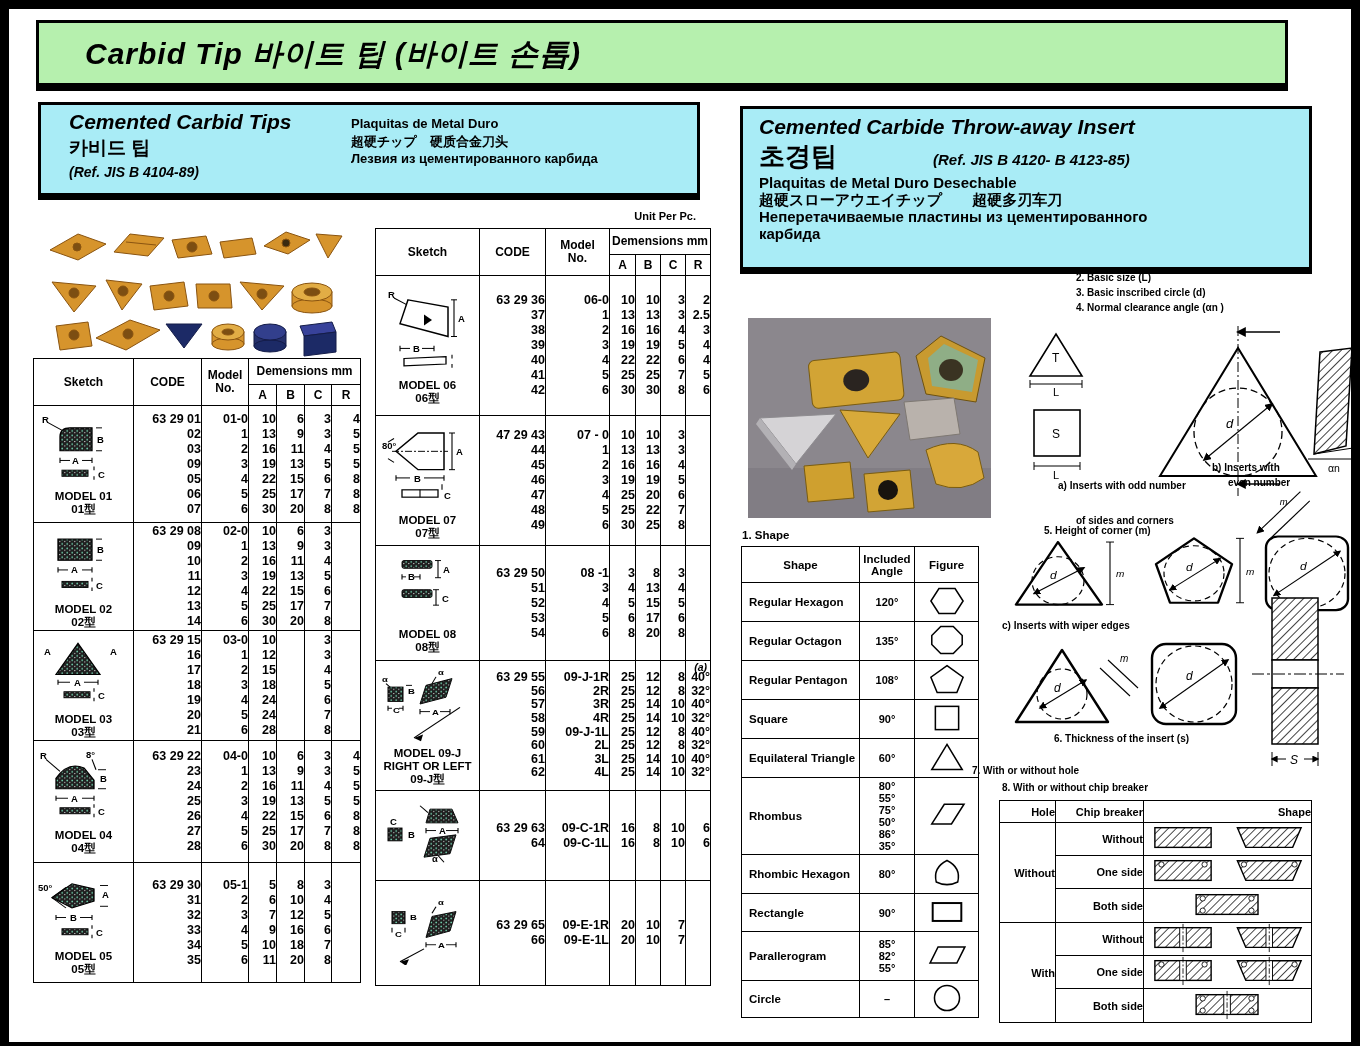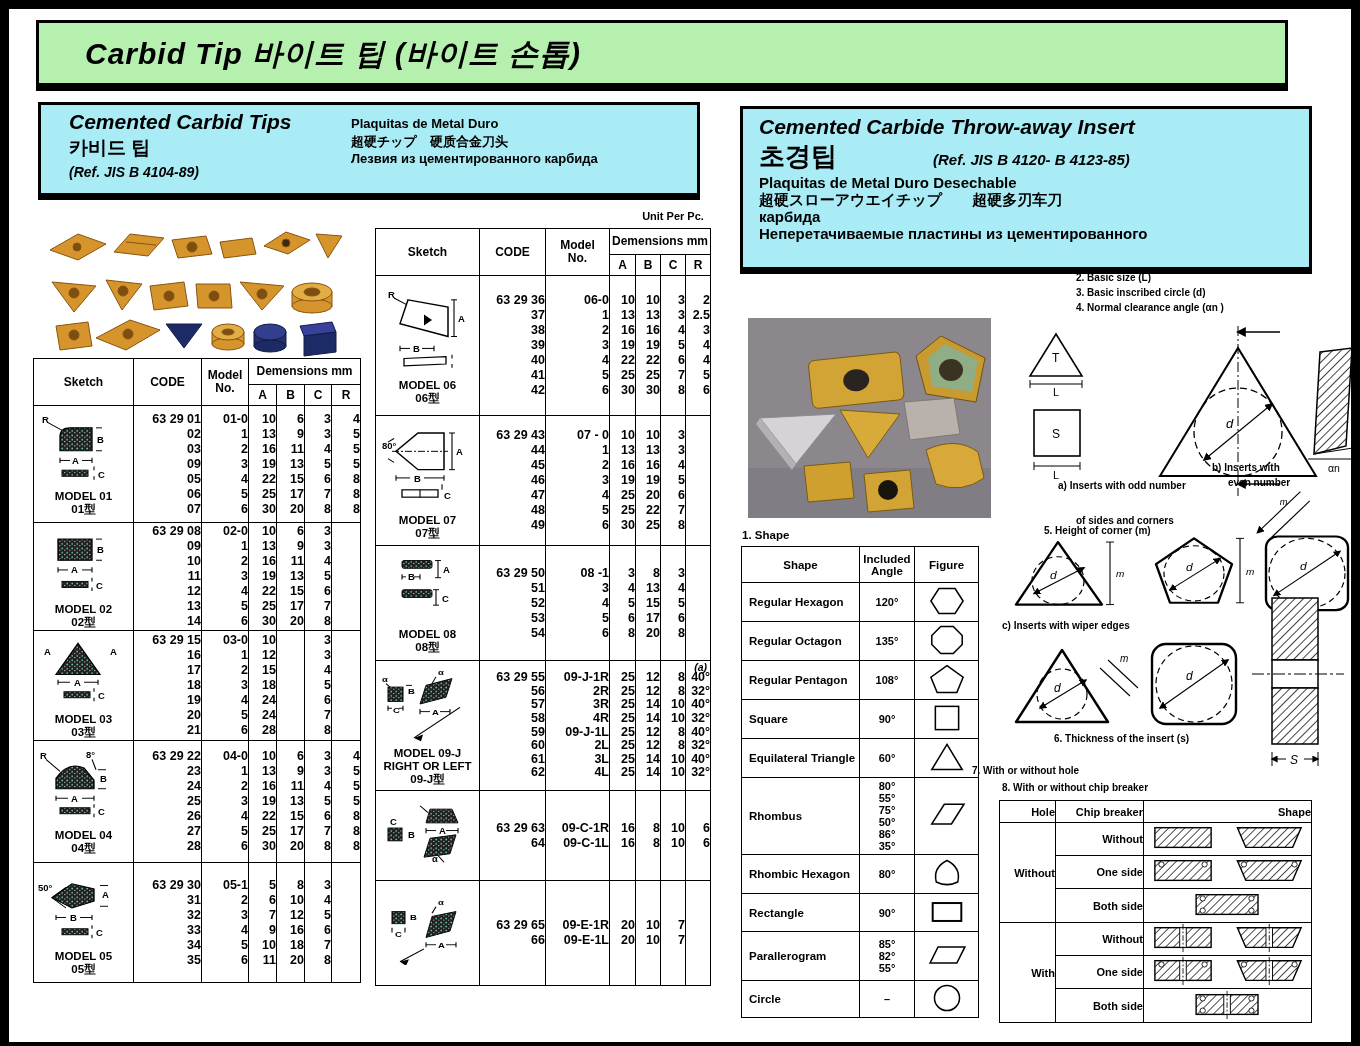--- a/index.html
+++ b/index.html
@@ -20,21 +20,21 @@
   .pl-col2{padding-top:10px;font-size:13px;font-weight:600;line-height:17.5px;}
   .panel-right{left:740px;top:106px;width:534px;height:146px;padding:6px 16px 6px 16px;}
   .pr-title{font-size:21px;font-weight:700;font-style:italic;}
   .pr-line2{display:flex;align-items:baseline;}
   .pr-kr{font-size:26px;font-weight:700;}
   .pr-ref{font-size:15px;font-weight:700;font-style:italic;margin-left:96px;}
   .pr-sm{font-size:15px;font-weight:600;line-height:17px;}
   .photo{position:absolute;}
   #left-photo{left:44px;top:220px;}
   #right-photo{left:748px;top:318px;}
-  .unit-note{position:absolute;left:618px;top:210px;width:110px;text-align:center;font-size:11px;font-weight:700;}
+  .unit-note{position:absolute;left:586px;top:210px;width:110px;text-align:right;font-size:11px;font-weight:700;}
   .tbl{position:absolute;}
   #left-table{left:33px;top:358px;width:327px;}
   #middle-table{left:375px;top:228px;width:335px;}
   table.data-table{border-collapse:collapse;width:100%;table-layout:fixed;background:#fff;}
   .data-table th,.data-table td{border:1.7px solid #000;padding:0;vertical-align:middle;}
   .data-table thead th{font-size:12px;font-weight:600;text-align:center;line-height:13px;}
   .hrow1{height:26px;}.hrow2{height:21px;}
   td.val{font-size:12.5px;font-weight:700;text-align:right;}
   td.val .ln{line-height:15px;}
   .c-code{padding-right:7px;}.c-no{padding-right:9px;}.c-dim{padding-right:7px;}
@@ -108,22 +108,22 @@
 </div>
 
 <div class="panel panel-right">
   <div class="pr-title">Cemented Carbide Throw-away Insert</div>
   <div class="pr-line2">
     <span class="pr-kr">초경팁</span>
     <span class="pr-ref">(Ref. JIS B 4120- B 4123-85)</span>
   </div>
   <div class="pr-sm">Plaquitas de Metal Duro Desechable</div>
   <div class="pr-sm">超硬スローアウエイチップ　　超硬多刃车刀</div>
+  <div class="pr-sm">Неперетачиваемые пластины из цементированного</div>
   <div class="pr-sm">карбида</div>
-  <div class="pr-sm">Неперетачиваемые пластины из цементированного</div>
 </div>
 
 <div class="photo" id="left-photo">
 <svg width="300" height="138" viewBox="0 0 300 138">
   <rect width="300" height="138" fill="#fff"></rect>
   <g stroke="#8a5410" stroke-width="1" fill="#d6942c">
     <polygon points="6,30 34,14 62,24 34,40"></polygon>
         <circle cx="33" cy="27" r="4" fill="#7c4e12"></circle>
     <polygon points="70,32 86,14 120,18 104,36"></polygon>
         <line x1="82" y1="22" x2="112" y2="25"></line>
@@ -676,21 +676,21 @@
               <line x1="64" y1="58" x2="64" y2="64" stroke="#000" stroke-width="1.1"></line>
               <line x1="16" y1="61" x2="30" y2="61" stroke="#000" stroke-width="1.1"></line>
               <line x1="44" y1="61" x2="64" y2="61" stroke="#000" stroke-width="1.1"></line>
               <text x="34" y="65" font-size="9.5" font-weight="700">B</text>
               <rect x="22" y="74" width="36" height="8" fill="#fff" stroke="#000" stroke-width="1.3"></rect>
               <line x1="40" y1="74" x2="40" y2="82" stroke="#000" stroke-width="1.1"></line>
               <line x1="62" y1="68" x2="62" y2="74" stroke="#000" stroke-width="1.1"></line>
               <text x="64" y="84" font-size="9.5" font-weight="700">C</text>
             </svg><div class="sk-label">MODEL 07</div><div class="sk-label">07型</div></td>
           <td class="val c-code">
-            <div class="ln">63 29 43</div>
+            <div class="ln">47 29 43</div>
             <div class="ln">44</div>
             <div class="ln">45</div>
             <div class="ln">46</div>
             <div class="ln">47</div>
             <div class="ln">48</div>
             <div class="ln">49</div>
           </td>
           <td class="val c-no">
             <div class="ln">07 - 0</div>
             <div class="ln">1</div>

